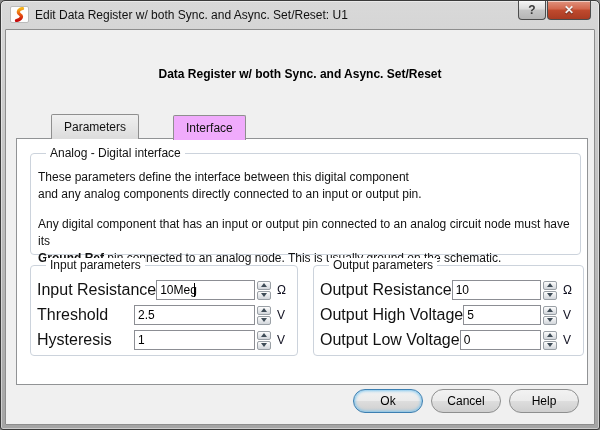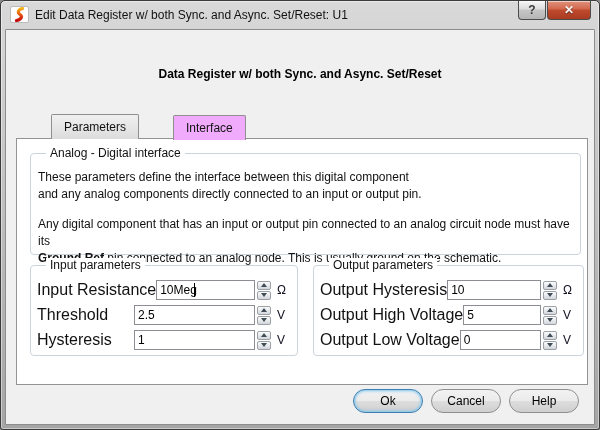--- a/index.html
+++ b/index.html
@@ -236,21 +236,21 @@
               </span>
           </span>
           <span class="unit">V</span>
         </div>
       </div>
 
       <div class="group group-out">
         <span class="group-title">Output parameters</span>
 
         <div class="field-row">
-          <span class="field-label">Output Hysteresis</span>
+          <span class="field-label">Output Resistance</span>
           <span class="field-wrap">
             <input class="field-input" value="10" style="">
           </span>
           <span class="spinner">
             <span class="spin-btn">
                 <span class="tri-up"></span>
               </span>
             <span class="spin-btn">
                 <span class="tri-down"></span>
               </span>

